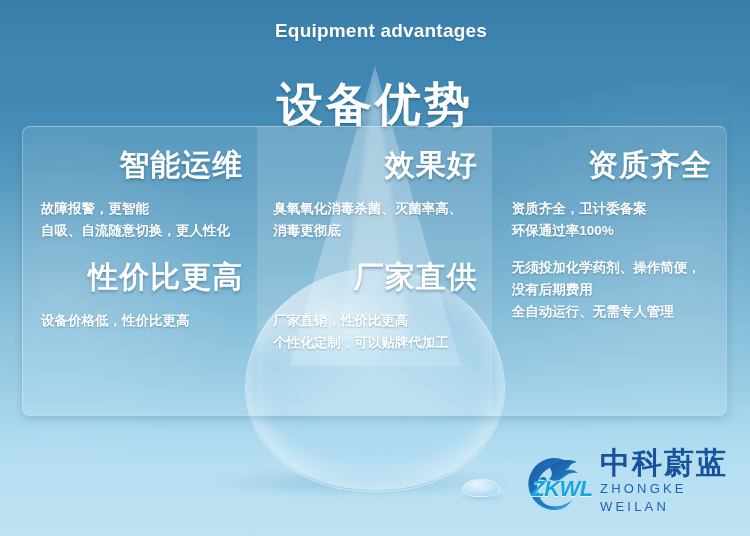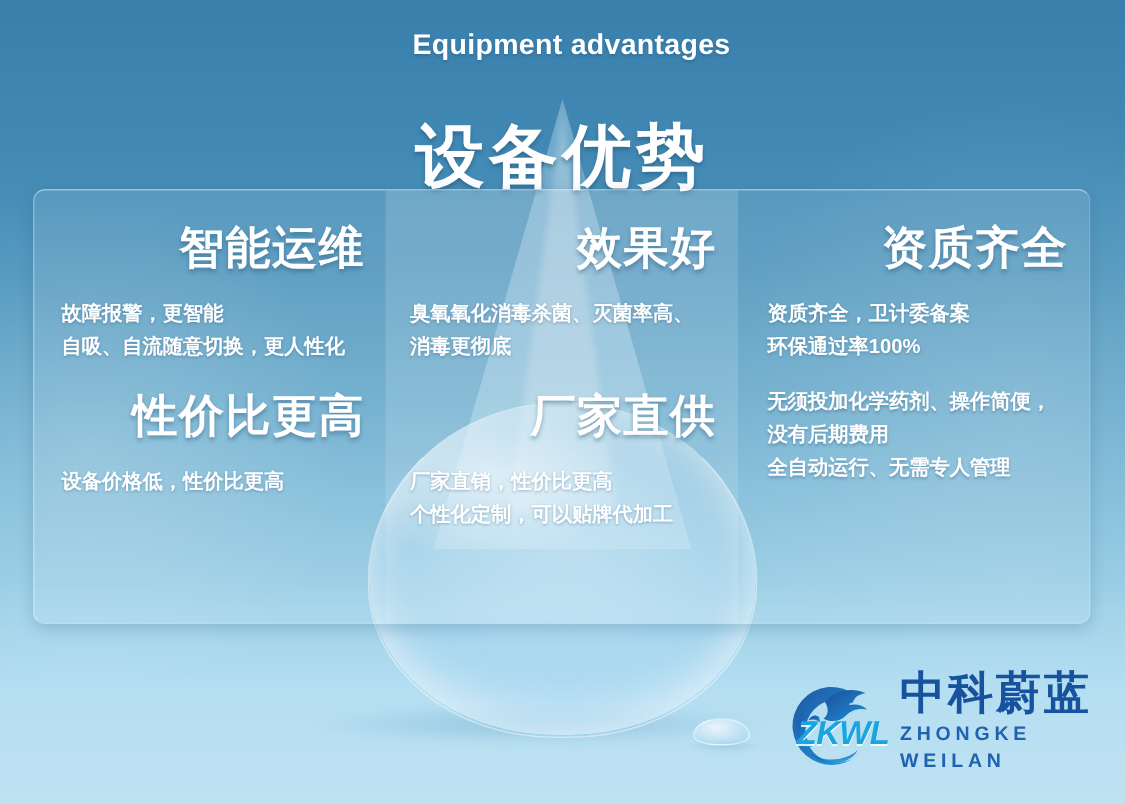--- a/index.html
+++ b/index.html
@@ -252,21 +252,21 @@
   .logo-cn {
     color: #17529e;
     font-size: 30px;
     font-weight: bold;
     letter-spacing: 2px;
     line-height: 32px;
   }
   .logo-en {
     color: #1f62b0;
     font-size: 13px;
-    font-weight: bold;
+    font-weight: normal;
     letter-spacing: 3.2px;
     line-height: 18px;
     margin-top: 1px;
   }
 </style>
 </head>
 <body>
 
 <div class="stage">
 

